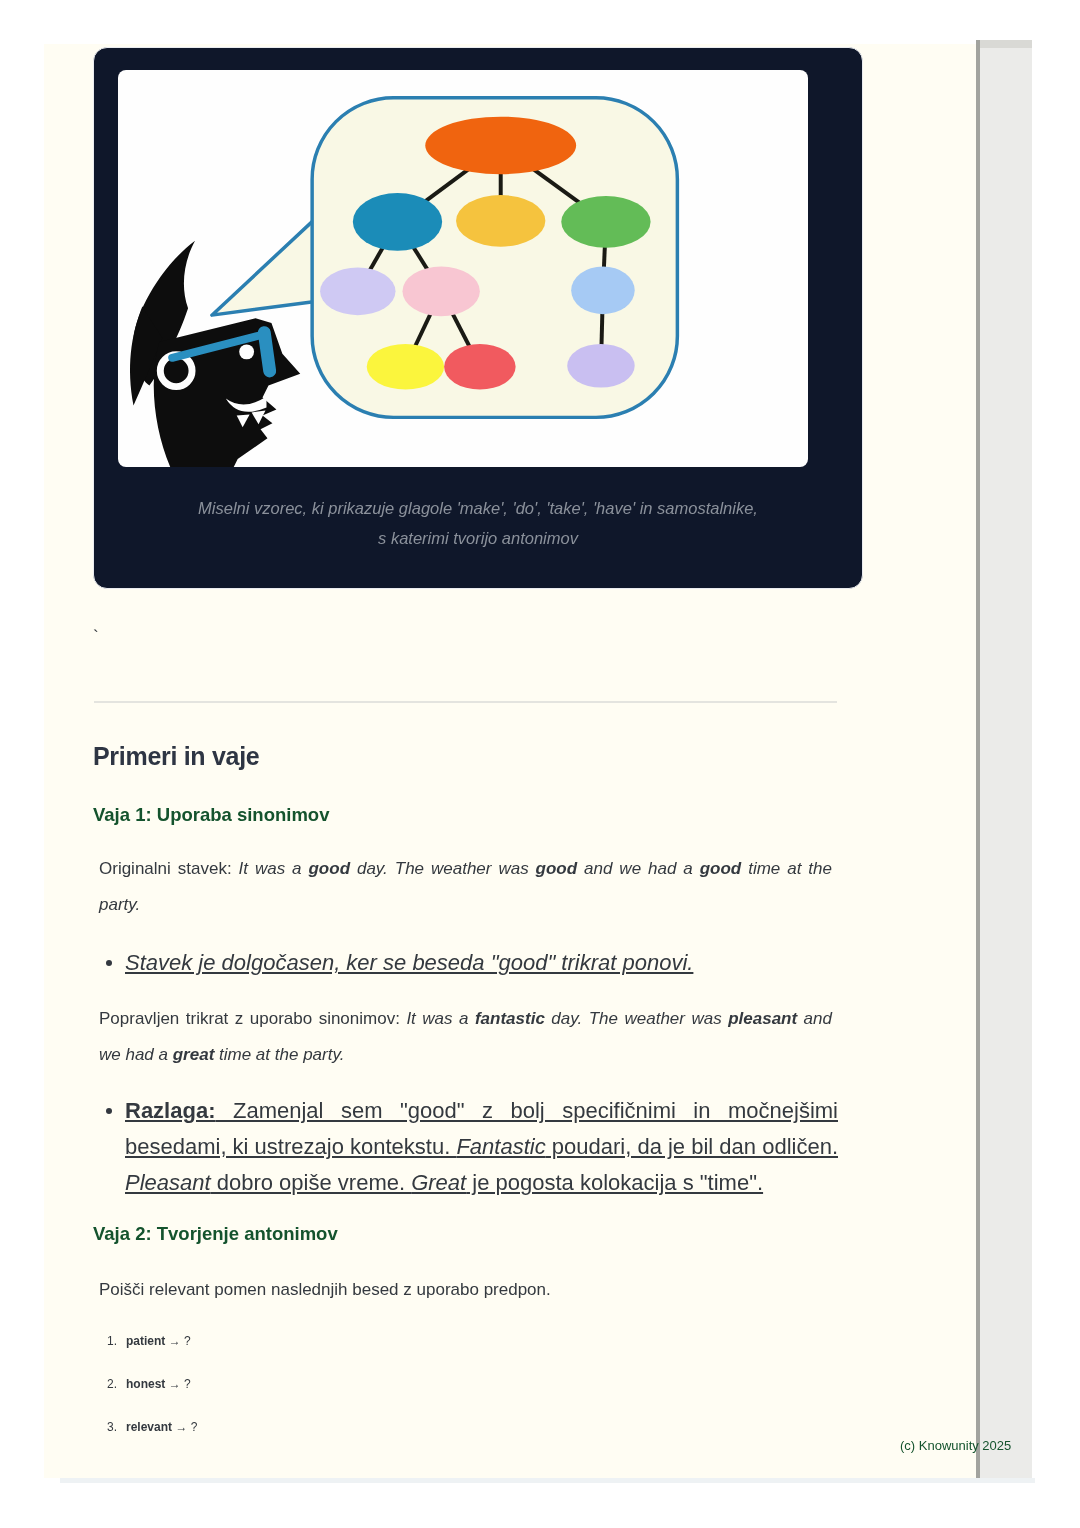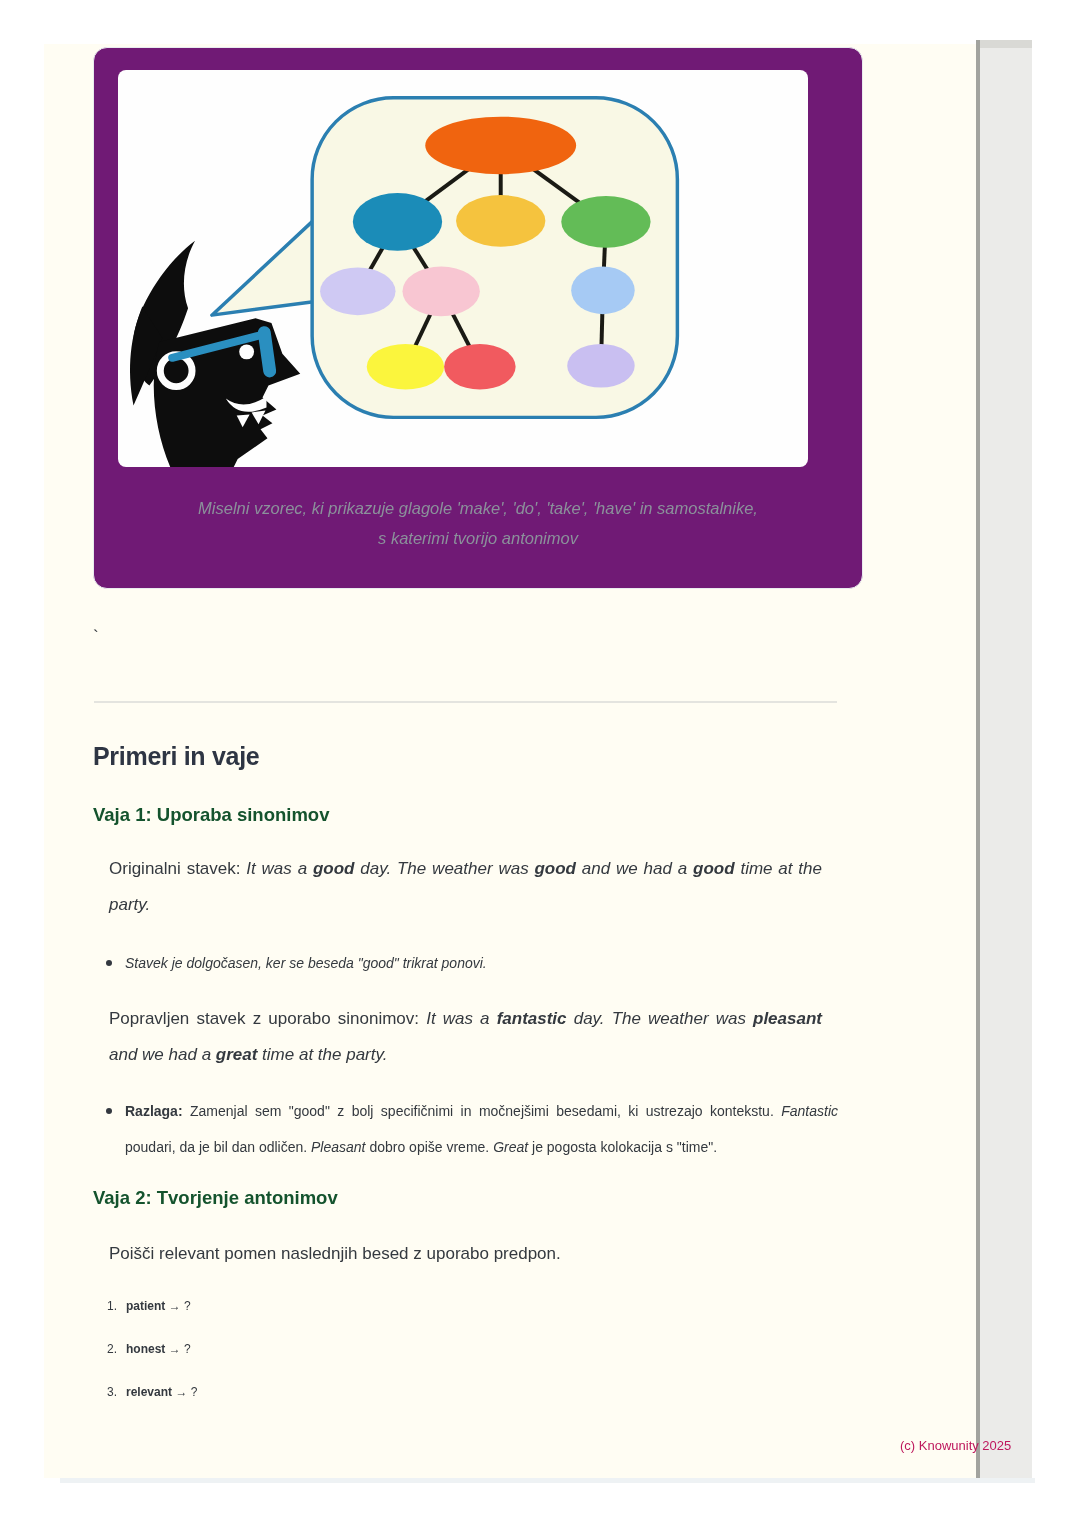--- a/index.html
+++ b/index.html
@@ -21,21 +21,21 @@
     position:absolute;left:976px;top:40px;width:56px;height:1438px;
     background:#ebebe9;border-left:4px solid #a2a39e;z-index:1;box-sizing:border-box;
   }
   .scroll-cap{width:100%;height:8px;background:#d9d9d5;}
   .content{
     position:absolute;left:93px;top:0;width:745px;z-index:2;
   }
   
   .card{
     margin-top:47px;width:770px;height:542px;box-sizing:border-box;
-    background:#701a75;border:1px solid #e9ebef;border-radius:14px;
+    background:#0f172a;border:1px solid #e9ebef;border-radius:14px;
     padding:22px 24px 0 24px;
   }
   .illustration-panel{
     width:690px;height:397px;background:#fefefe;border-radius:8px;overflow:hidden;
   }
   .caption{
     margin-top:26px;text-align:center;font-style:italic;
     font-size:16.5px;line-height:30px;color:#8b919b;
   }
   .tick{margin-top:38px;height:22px;font-size:17px;color:#34393f;}
@@ -43,44 +43,44 @@
   h1.section{
     margin:34px 0 0 0;font-size:25px;line-height:38px;font-weight:700;
     color:#2e3543;letter-spacing:-0.3px;
   }
   h3.exercise{
     margin:0;font-size:18.5px;line-height:26px;font-weight:700;color:#14532d;
   }
   h3.v1{margin-top:27px;}
   h3.v2{margin-top:20px;}
   p.body{
-    margin:16px;font-size:17px;line-height:36px;text-align:justify;
+    margin:6px;font-size:17px;line-height:36px;text-align:justify;
   }
   p.p1{margin-top:23px;}
   p.p2{margin-top:20px;}
   p.p3{margin-top:25px;text-align:left;}
   .blist{margin-top:22px;}
   .blist.b2{margin-top:20px;}
   .bitem{
-    position:relative;padding-left:32px;font-size:14px;line-height:36px;text-align:justify;
+    position:relative;padding-left:32px;font-size:22px;line-height:36px;text-align:justify;text-decoration:underline;
   }
   .dot{
     position:absolute;left:13px;top:15px;width:6px;height:6px;border-radius:50%;
     background:#33383f;
   }
   .nlist{margin-top:15px;}
   .nitem{padding-left:14px;font-size:12px;line-height:36px;margin-bottom:7px;}
   .num{margin-right:9px;}
   .seg-n{font-style:normal;font-weight:400;}
   .seg-i{font-style:italic;font-weight:400;}
   .seg-b{font-style:normal;font-weight:700;}
   .seg-bi{font-style:italic;font-weight:700;}
   .copyright{
     position:absolute;left:900px;top:1438px;z-index:3;
-    font-size:13px;color:#be185d;white-space:nowrap;
+    font-size:13px;color:#14532d;white-space:nowrap;
   }
 </style>
 </head>
 <body>
 
 <div class="page-bg"></div>
 <div class="page-bottom-edge"></div>
 
 <div class="scroll-column">
   <div class="scroll-cap"></div>
@@ -148,21 +148,21 @@
 
   <p class="body p1"><span class="seg-n">Originalni stavek: </span><span class="seg-i">It was a </span><span class="seg-bi">good</span><span class="seg-i"> day. The weather was </span><span class="seg-bi">good</span><span class="seg-i"> and we had a </span><span class="seg-bi">good</span><span class="seg-i"> time at the party.</span></p>
 
   <div class="blist">
     <div class="bitem">
       <span class="dot"></span>
       <span><span class="seg-i">Stavek je dolgočasen, ker se beseda "good" trikrat ponovi.</span></span>
     </div>
   </div>
 
-  <p class="body p2"><span class="seg-n">Popravljen stavek z uporabo sinonimov: </span><span class="seg-i">It was a </span><span class="seg-bi">fantastic</span><span class="seg-i"> day. The weather was </span><span class="seg-bi">pleasant</span><span class="seg-i"> and we had a </span><span class="seg-bi">great</span><span class="seg-i"> time at the party.</span></p>
+  <p class="body p2"><span class="seg-n">Popravljen trikrat z uporabo sinonimov: </span><span class="seg-i">It was a </span><span class="seg-bi">fantastic</span><span class="seg-i"> day. The weather was </span><span class="seg-bi">pleasant</span><span class="seg-i"> and we had a </span><span class="seg-bi">great</span><span class="seg-i"> time at the party.</span></p>
 
   <div class="blist b2">
     <div class="bitem">
       <span class="dot"></span>
       <span><span class="seg-b">Razlaga:</span><span class="seg-n"> Zamenjal sem "good" z bolj specifičnimi in močnejšimi besedami, ki ustrezajo kontekstu. </span><span class="seg-i">Fantastic</span><span class="seg-n"> poudari, da je bil dan odličen. </span><span class="seg-i">Pleasant</span><span class="seg-n"> dobro opiše vreme. </span><span class="seg-i">Great</span><span class="seg-n"> je pogosta kolokacija s "time".</span></span>
     </div>
   </div>
 
   <h3 class="exercise v2">Vaja 2: Tvorjenje antonimov</h3>
 

